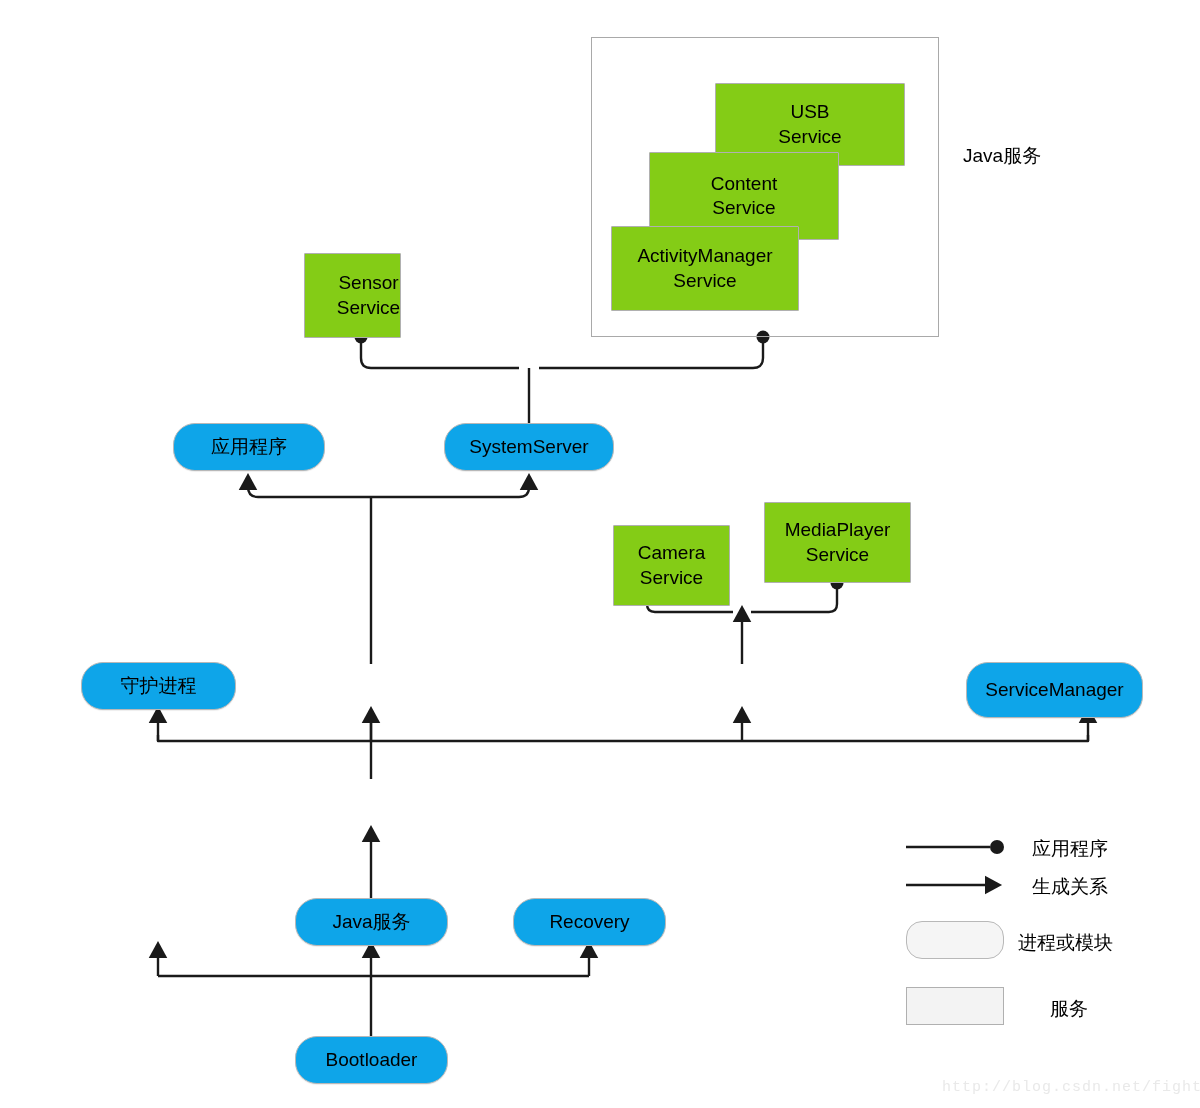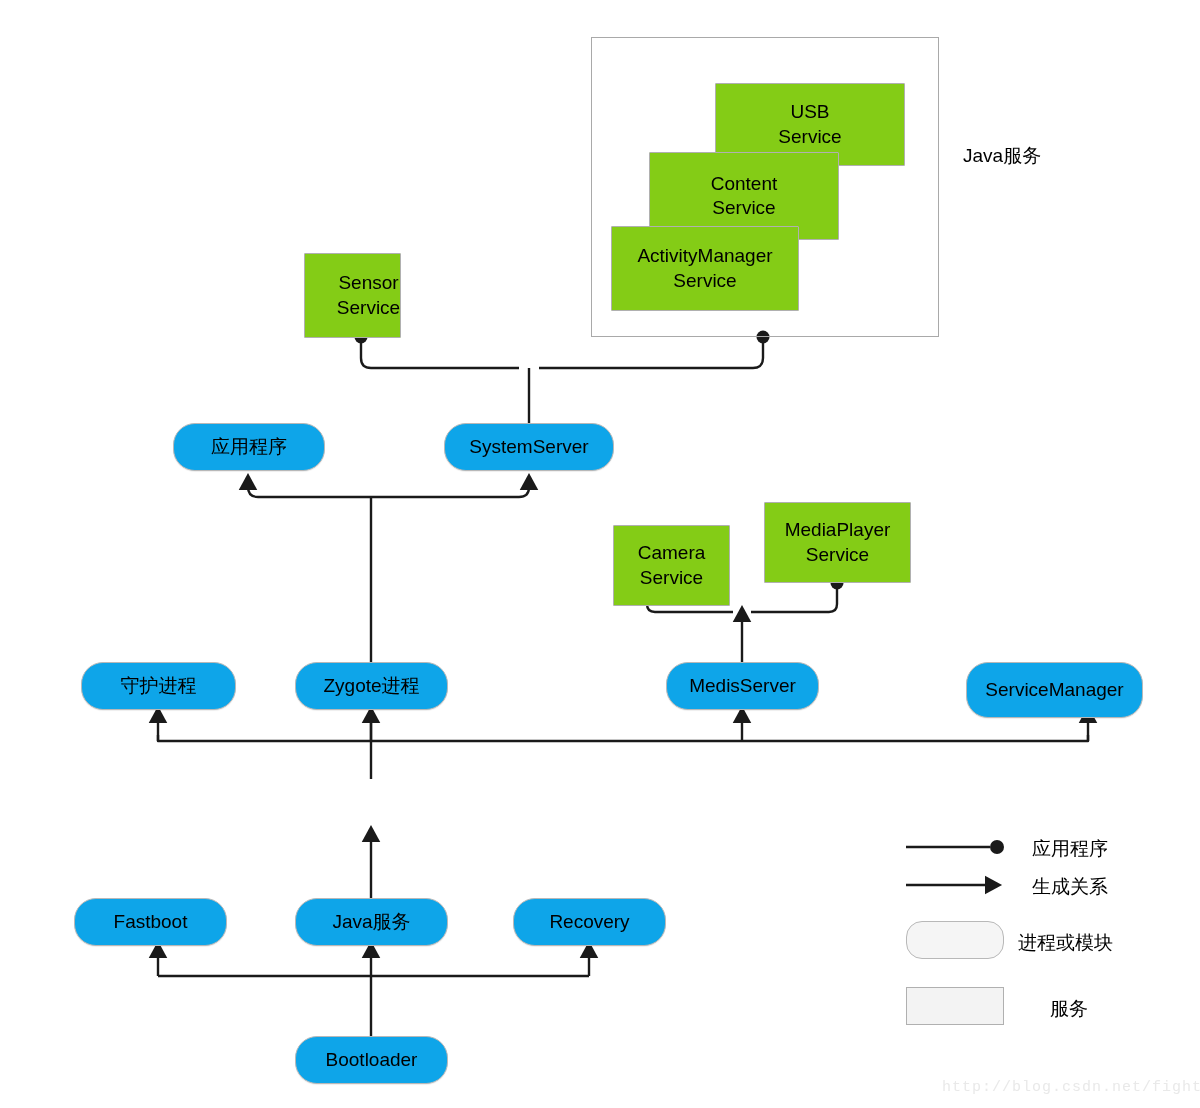--- a/index.html
+++ b/index.html
@@ -196,36 +196,27 @@
   </div>
 
   <div class="node proc" style="left:444px; top:423px; width:170px; height:48px;text-align:right;">
     <span>SystemServer</span>
   </div>
 
   <div class="node proc" style="left:81px; top:662px; width:155px; height:48px;">
     <span>守护进程</span>
   </div>
 
-  <div class="node proc" style="left:295px; top:662px; width:153px; height:48px;">
-    <span>Zygote进程</span>
-  </div>
-
-  <div class="node proc" style="left:666px; top:662px; width:153px; height:48px;">
-    <span>MedisServer</span>
-  </div>
+
 
   <div class="node proc" style="left:966px; top:662px; width:177px; height:56px;">
     <span>ServiceManager</span>
   </div>
 
 
-  <div class="node proc" style="left:74px; top:898px; width:153px; height:48px;">
-    <span>Fastboot</span>
-  </div>
 
   <div class="node proc" style="left:295px; top:898px; width:153px; height:48px;">
     <span>Java服务</span>
   </div>
 
   <div class="node proc" style="left:513px; top:898px; width:153px; height:48px;">
     <span>Recovery</span>
   </div>
 
   <div class="node proc" style="left:295px; top:1036px; width:153px; height:48px;">

